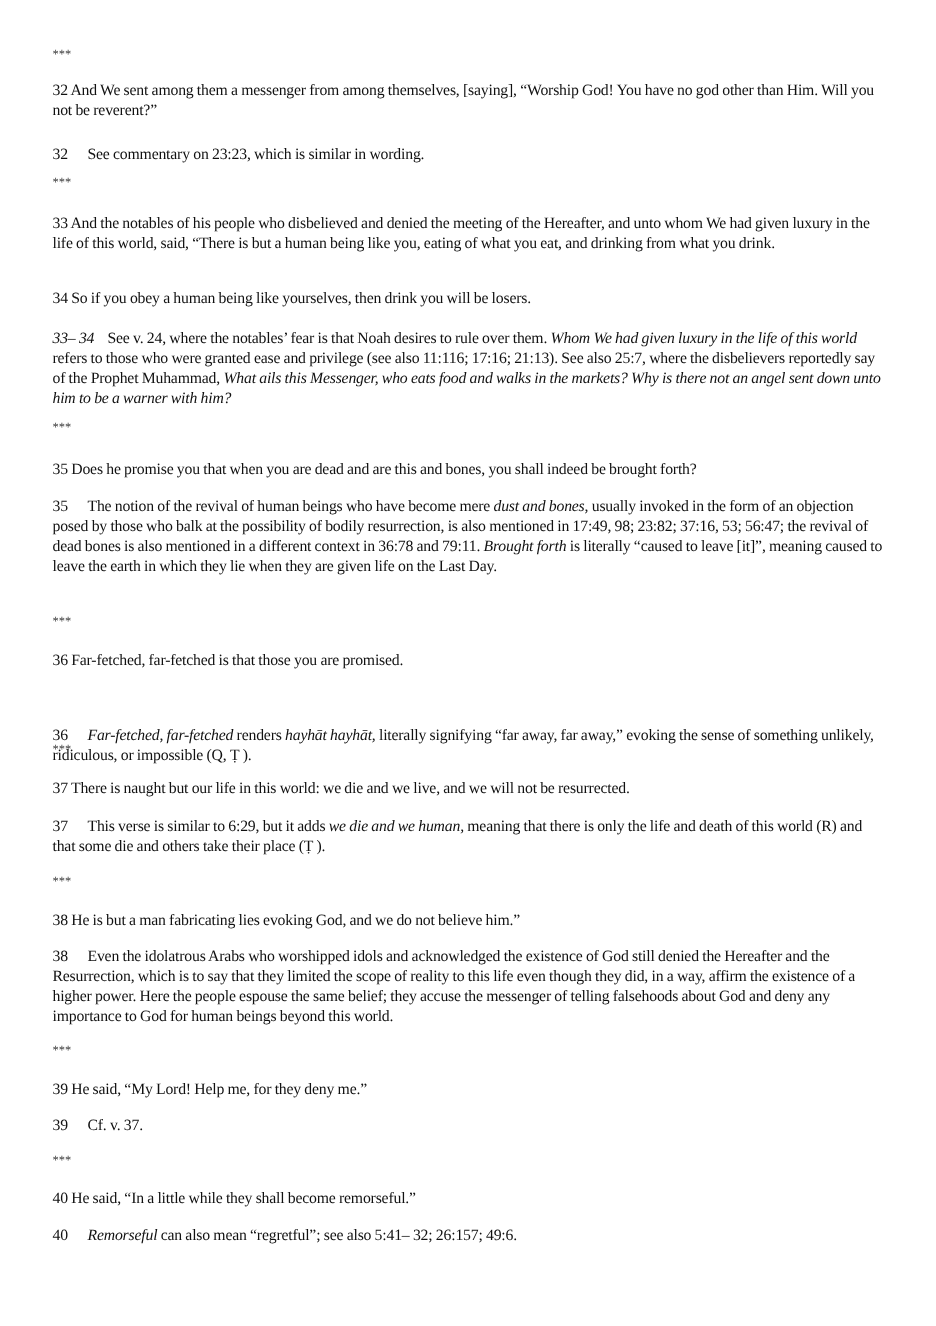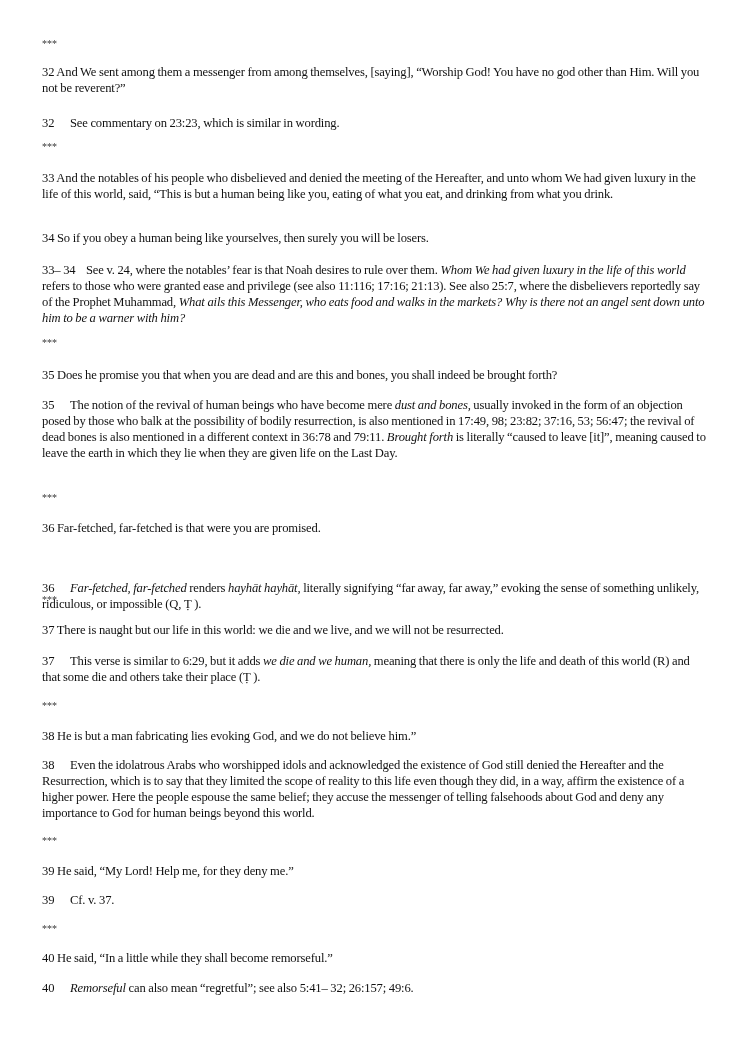--- a/index.html
+++ b/index.html
@@ -8,21 +8,21 @@
     font-family: "Liberation Serif", "DejaVu Serif", serif;
     color: #111111;
     font-size: 12.6px;
     line-height: 16px;
   }
   .page { position: absolute; left: 42px; top: 34px; width: 668px; }
   .p { margin: 0; white-space: normal; letter-spacing: -0.15px; word-spacing: -0.3px; }
   .sep { font-size: 10px; color: #333; letter-spacing: 0px; }
   .blk { position: absolute; left: 0; width: 668px; }
   .num { display: inline-block; min-width: 28px; }
-  .num.wide { min-width: 44px; }
+  .num.wide { min-width: 44px; font-style: italic; }
   i { }
 </style>
 </head>
 <body>
 
 <div class="page">
 
   <div class="blk p sep" style="top:2px">***</div>
 
   <div class="blk p" style="top:30px">
@@ -31,26 +31,26 @@
   </div>
 
   <div class="blk p" style="top:81px">
     <span class="num">32</span><span>See commentary on 23:23, which is similar in wording.</span>
   </div>
 
   <div class="blk p sep" style="top:105px">***</div>
 
   <div class="blk p" style="top:136px">
     <span>33</span>
-    <span>And the notables of his people who disbelieved and denied the meeting of the Hereafter, and unto whom We had given luxury in the life of this world, said, “This is but a human being like you, eating of what you eat, and drinking from what you drink.</span>
+    <span>And the notables of his people who disbelieved and denied the meeting of the Hereafter, and unto whom We had given luxury in the life of this world, said, “There is but a human being like you, eating of what you eat, and drinking from what you drink.</span>
   </div>
 
   <div class="blk p" style="top:196px">
     <span>34</span>
-    <span>So if you obey a human being like yourselves, then surely you will be losers.</span>
+    <span>So if you obey a human being like yourselves, then drink you will be losers.</span>
   </div>
 
   <div class="blk p" style="top:228px">
     <span class="num wide">33– 34</span><span>See v. 24, where the notables’ fear is that Noah desires to rule over them. </span><i>Whom We had given luxury in the life of this world</i><span> refers to those who were granted ease and privilege (see also 11:116; 17:16; 21:13). See also 25:7, where the disbelievers reportedly say of the Prophet Muhammad, </span><i>What ails this Messenger, who eats food and walks in the markets? Why is there not an angel sent down unto him to be a warner with him?</i>
   </div>
 
   <div class="blk p sep" style="top:301px">***</div>
 
   <div class="blk p" style="top:333px">
     <span>35</span>
@@ -58,21 +58,21 @@
   </div>
 
   <div class="blk p" style="top:363px">
     <span class="num">35</span><span>The notion of the revival of human beings who have become mere </span><i>dust and bones,</i><span> usually invoked in the form of an objection posed by those who balk at the possibility of bodily resurrection, is also mentioned in 17:49, 98; 23:82; 37:16, 53; 56:47; the revival of dead bones is also mentioned in a different context in 36:78 and 79:11. </span><i>Brought forth</i><span> is literally “caused to leave [it]”, meaning caused to leave the earth in which they lie when they are given life on the Last Day.</span>
   </div>
 
   <div class="blk p sep" style="top:456px">***</div>
 
   <div class="blk p" style="top:486px">
     <span>36</span>
-    <span>Far-fetched, far-fetched is that were you are promised.</span>
+    <span>Far-fetched, far-fetched is that those you are promised.</span>
   </div>
 
   <div class="blk p" style="top:546px">
     <span class="num">36</span><i>Far-fetched, far-fetched</i><span> renders </span><i>hayhāt hayhāt,</i><span> literally signifying “far away, far away,” evoking the sense of something unlikely, ridiculous, or impossible (Q, Ṭ ).</span>
   </div>
 
   <div class="blk p sep" style="top:558px">***</div>
 
   <div class="blk p" style="top:588px">
     <span>37</span>

